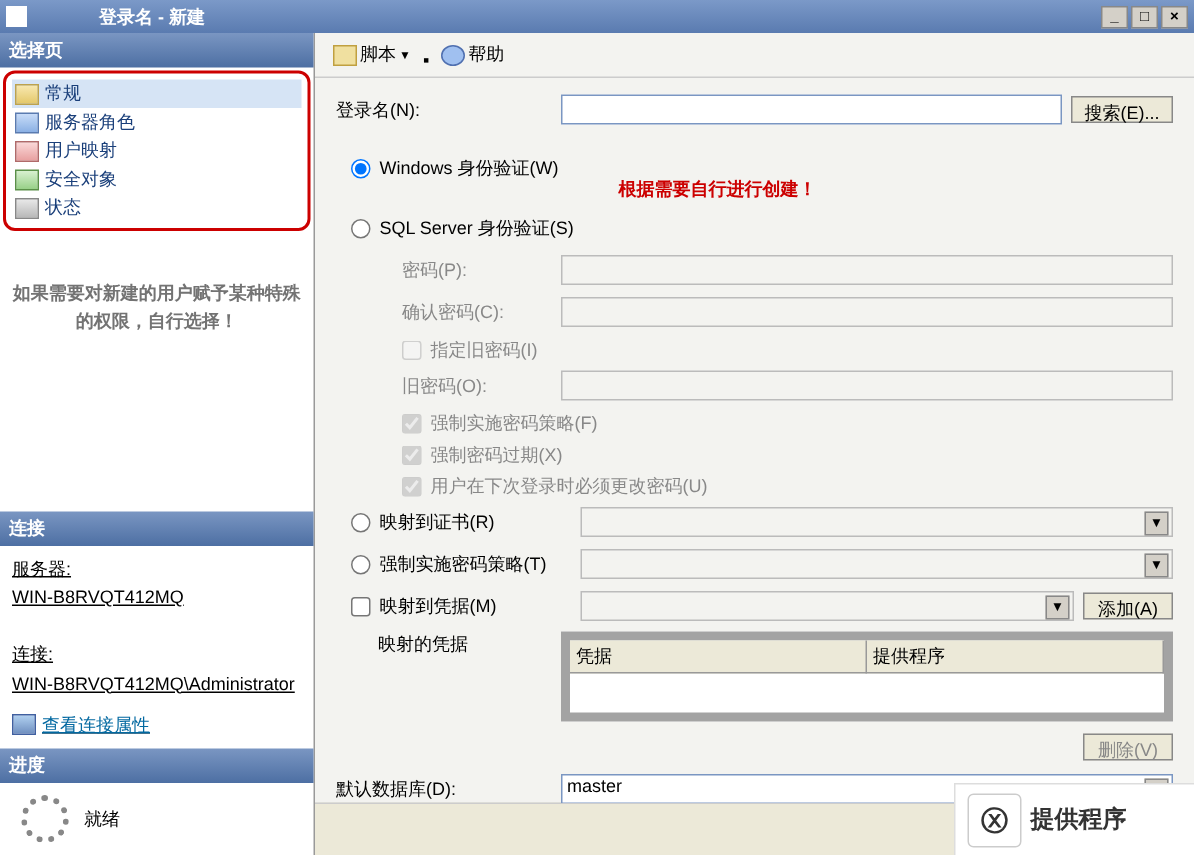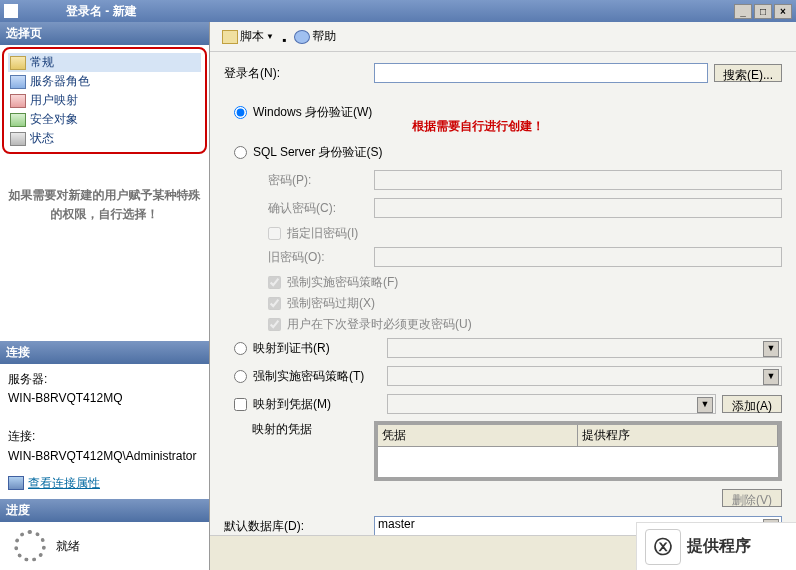--- a/index.html
+++ b/index.html
@@ -16,21 +16,21 @@
 
 .left-panel { width: 210px; background: #fff; border-right: 1px solid #999; display: flex; flex-direction: column; }
 .section-header { background: linear-gradient(to bottom, #7a96c2, #4d6fa3); color: #fff; padding: 3px 6px; font-weight: bold; }
 .nav-list { padding: 4px; border: 2px solid #c00; border-radius: 8px; margin: 2px; }
 .nav-item { display: flex; align-items: center; padding: 1px 2px; cursor: pointer; }
 .nav-item.selected { background: #d6e4f5; }
 .nav-item .nav-icon { width: 16px; height: 14px; margin-right: 4px; display: inline-block; }
 .nav-item span { color: #1a3f7a; }
 .annotation { color: #737373; font-weight: bold; padding: 30px 6px 10px; text-align: center; line-height: 1.6; }
 
-.conn-section { padding: 6px 8px; line-height: 1.6; }
+.conn-section { padding: 6px 8px; line-height: 1.6; text-decoration: underline; }
 .conn-section .label { color: #000; }
 .conn-section .value { color: #000; }
 .link { color: #0369a1; text-decoration: underline; cursor: pointer; display: flex; align-items: center; margin-top: 8px; }
 .link-icon { width: 16px; height: 14px; margin-right: 4px; display: inline-block; }
 
 .progress-section { padding: 8px; display: flex; align-items: center; }
 .spinner { width: 32px; height: 32px; border: 4px dotted #888; border-radius: 50%; margin-right: 10px; margin-left: 6px; }
 
 
 .right-panel { flex: 1; background: #f3f3f0; display: flex; flex-direction: column; position: relative; }
@@ -48,21 +48,21 @@
 .btn { padding: 2px 8px; border: 1px solid #888; background: #ece9d8; cursor: pointer; min-width: 60px; height: 18px; }
 .radio { margin-right: 6px; }
 .checkbox { margin-right: 6px; }
 .checkbox-row { display: flex; align-items: center; padding-left: 24px; margin-bottom: 4px; }
 .checkbox-row.disabled { color: #888; }
 .select { flex: 1; height: 20px; border: 1px solid #7a96c2; background: #fff; padding: 0 3px; position: relative; }
 .select::after { content: "▼"; position: absolute; right: 2px; top: 2px; font-size: 9px; background: #d4d0c8; border: 1px solid #888; width: 14px; height: 14px; text-align: center; line-height: 13px; }
 .select.disabled { background: #f3f3f0; border: 1px solid #bbb; }
 .red-note { color: #c00; font-weight: bold; margin-left: 40px; margin-top: 28px; }
 
-.cred-grid { display: flex; flex: 1; border: 4px solid #a3a3a3; height: 60px; background: #fff; }
+.cred-grid { display: flex; flex: 1; border: 6px solid #a3a3a3; height: 60px; background: #fff; }
 .cred-col { flex: 1; }
 .cred-hdr { background: #ece9d8; border-bottom: 1px solid #999; border-right: 1px solid #999; padding: 2px 4px; }
 
 .footer { padding: 8px 14px; border-top: 1px solid #ccc; display: flex; justify-content: flex-end; gap: 8px; background: #ece9d8; }
 .footer .btn { min-width: 70px; }
 
 .watermark { position: absolute; right: 0; bottom: 0; width: 160px; height: 48px; background: #fff; display: flex; align-items: center; padding: 4px 8px; border-top: 1px solid #ddd; border-left: 1px solid #ddd; gap: 6px; }
 .watermark .wm-logo { width: 36px; height: 36px; border: 1px solid #ccc; border-radius: 4px; display: flex; align-items: center; justify-content: center; font-size: 18px; font-weight: bold; color: #333; }
 .watermark .wm-text { font-size: 16px; font-weight: bold; color: #333; }
 

